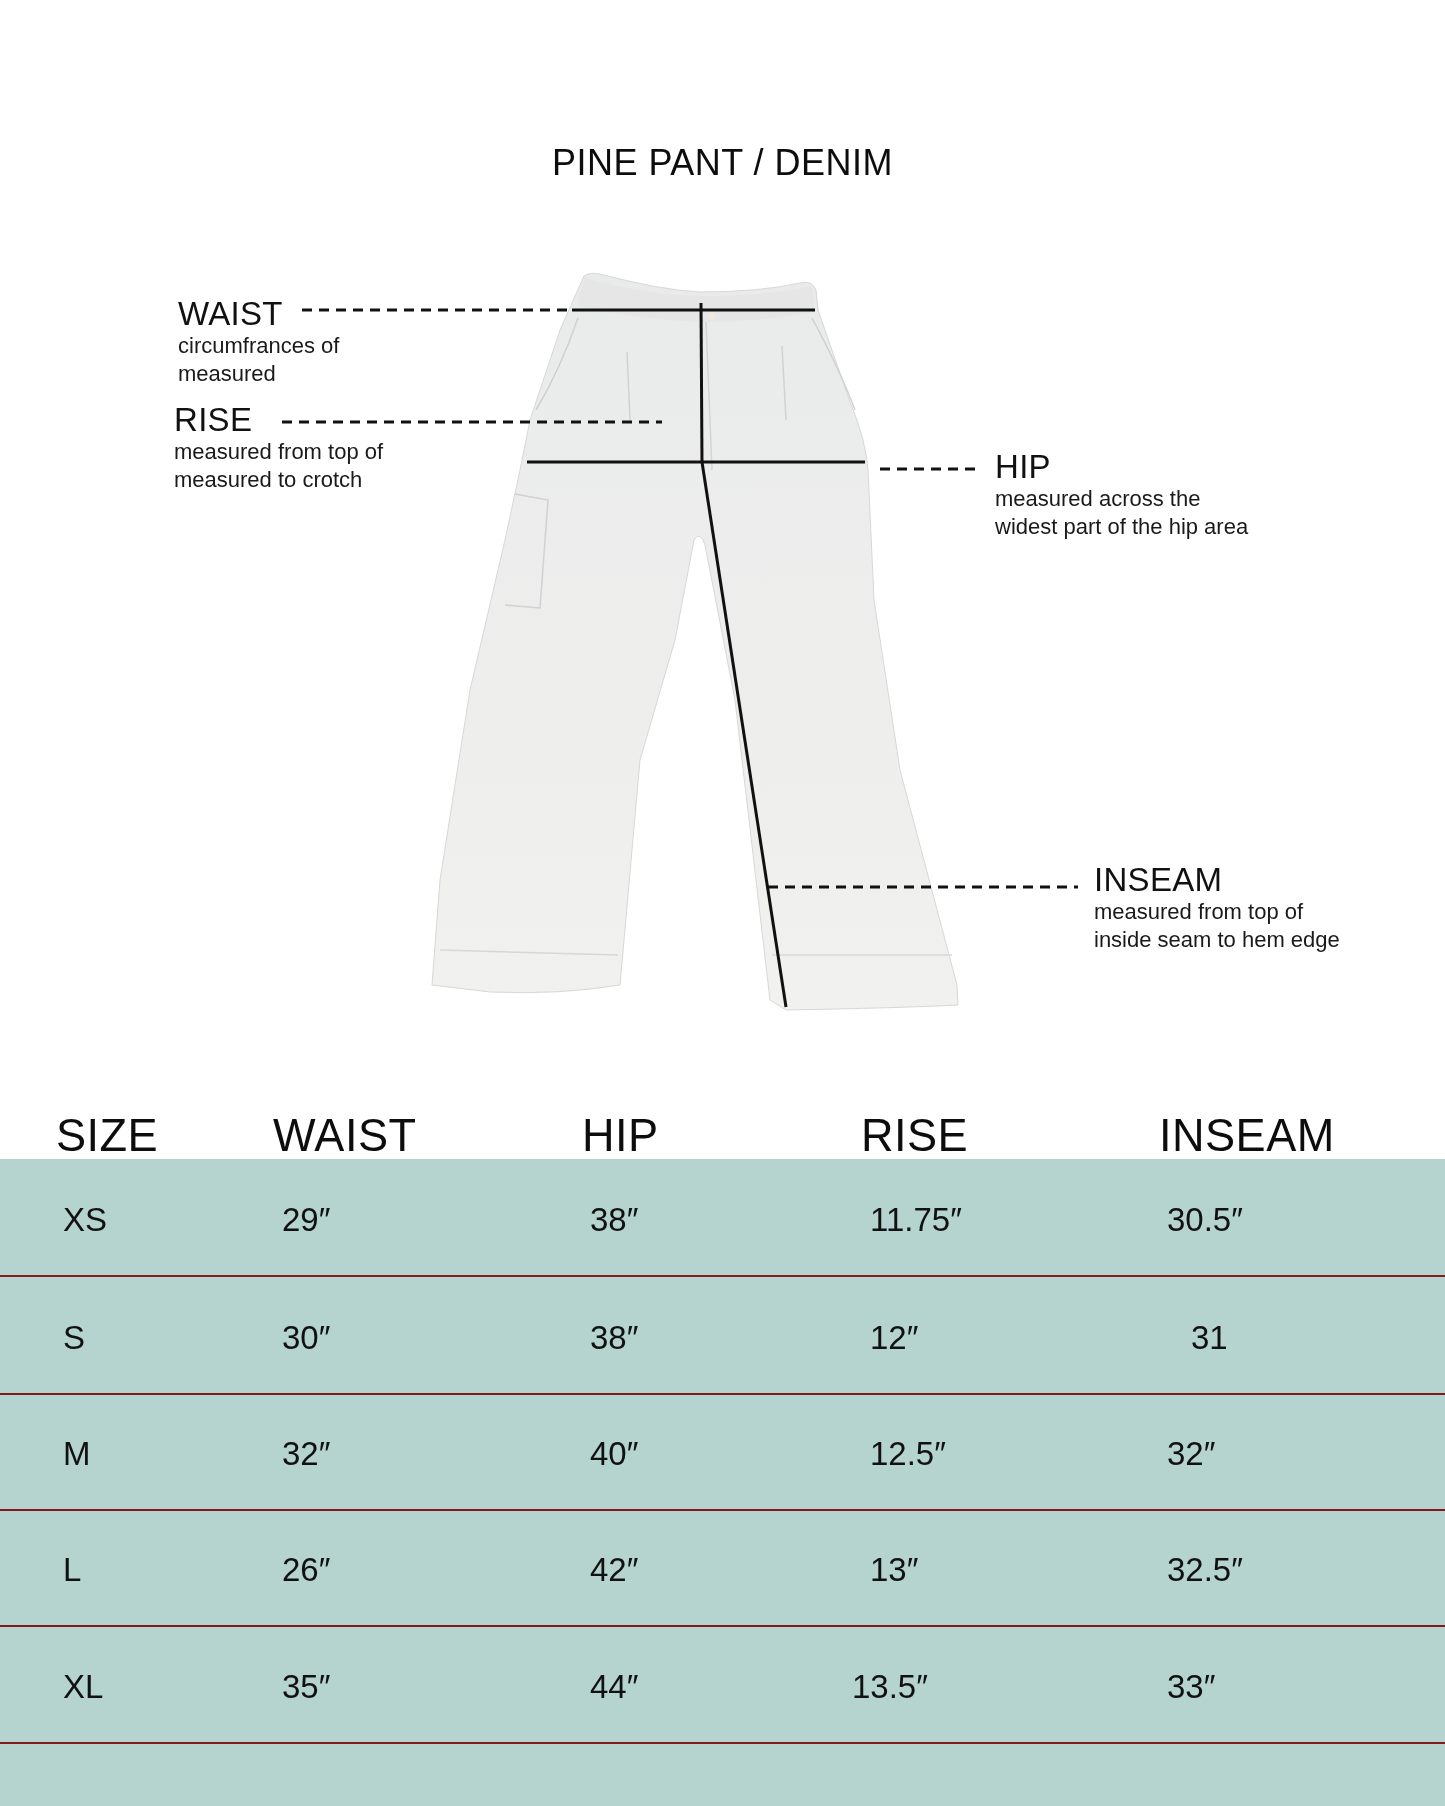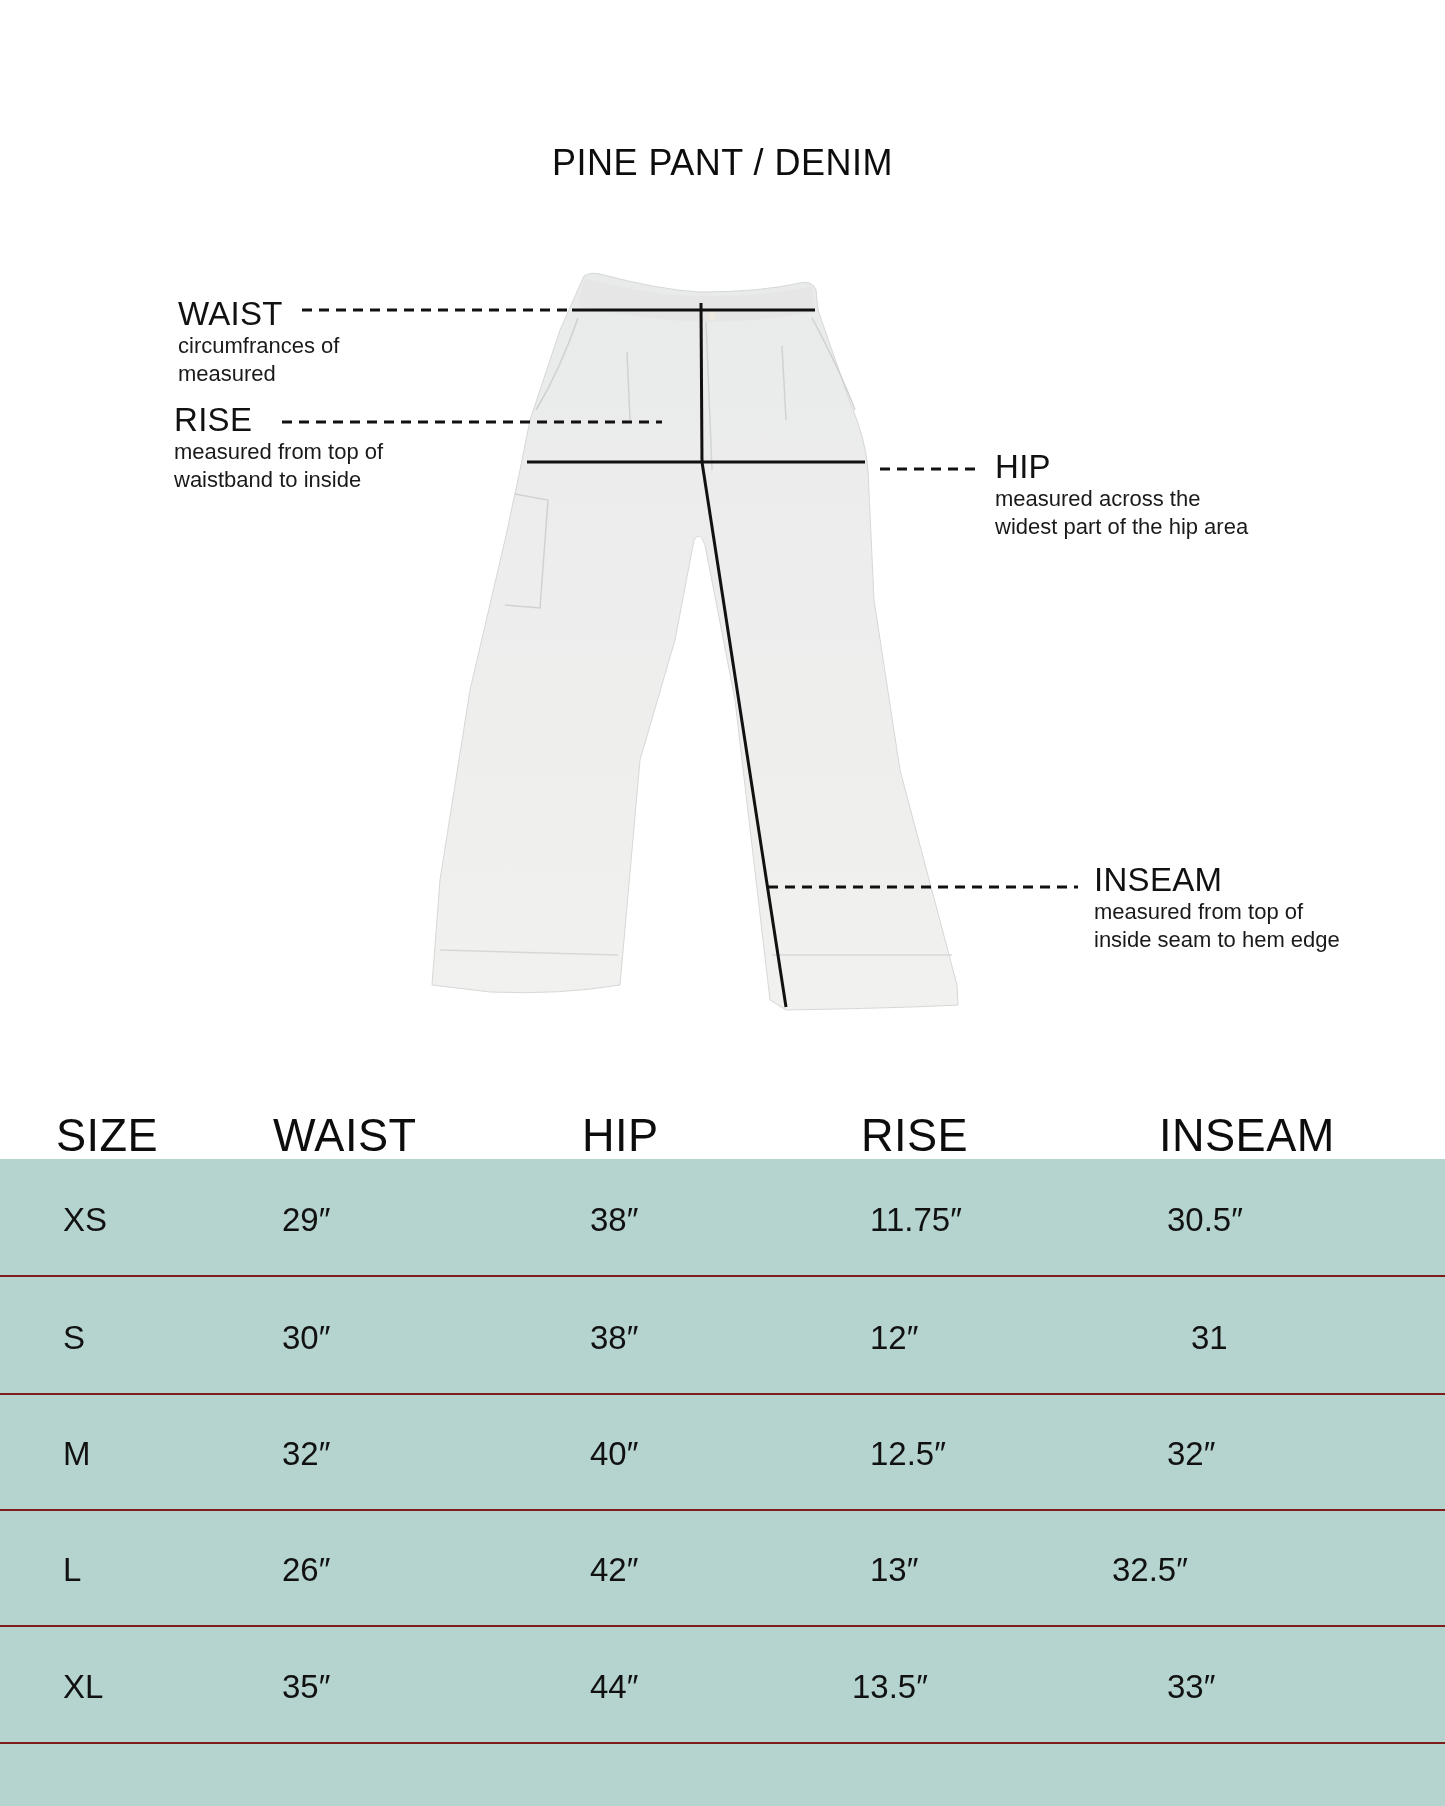--- a/index.html
+++ b/index.html
@@ -84,21 +84,21 @@
 
 <div class="label-block" style="left:178px; top:296px;">
   <div class="label-title">WAIST</div>
   <div class="label-desc">circumfrances of</div>
   <div class="label-desc">measured</div>
 </div>
 
 <div class="label-block" style="left:174px; top:402px;">
   <div class="label-title">RISE</div>
   <div class="label-desc">measured from top of</div>
-  <div class="label-desc">waistband to inside</div>
+  <div class="label-desc">measured to crotch</div>
 </div>
 
 <div class="label-block" style="left:995px; top:449px;">
   <div class="label-title">HIP</div>
   <div class="label-desc">measured across the</div>
   <div class="label-desc">widest part of the hip area</div>
 </div>
 
 <div class="label-block" style="left:1094px; top:862px;">
   <div class="label-title">INSEAM</div>
@@ -134,21 +134,21 @@
     <div class="td" style="left:282px;">32″</div>
     <div class="td" style="left:590px;">40″</div>
     <div class="td" style="left:870px;">12.5″</div>
     <div class="td" style="left:1167px;">32″</div>
   </div>
   <div class="tr sep" style="top:350px;">
     <div class="td" style="left:63px;">L</div>
     <div class="td" style="left:282px;">26″</div>
     <div class="td" style="left:590px;">42″</div>
     <div class="td" style="left:870px;">13″</div>
-    <div class="td" style="left:1112px;">32.5″</div>
+    <div class="td" style="left:1167px;">32.5″</div>
   </div>
   <div class="tr sep" style="top:467px;">
     <div class="td" style="left:63px;">XL</div>
     <div class="td" style="left:282px;">35″</div>
     <div class="td" style="left:590px;">44″</div>
     <div class="td" style="left:852px;">13.5″</div>
     <div class="td" style="left:1167px;">33″</div>
   </div>
 </div>
 

